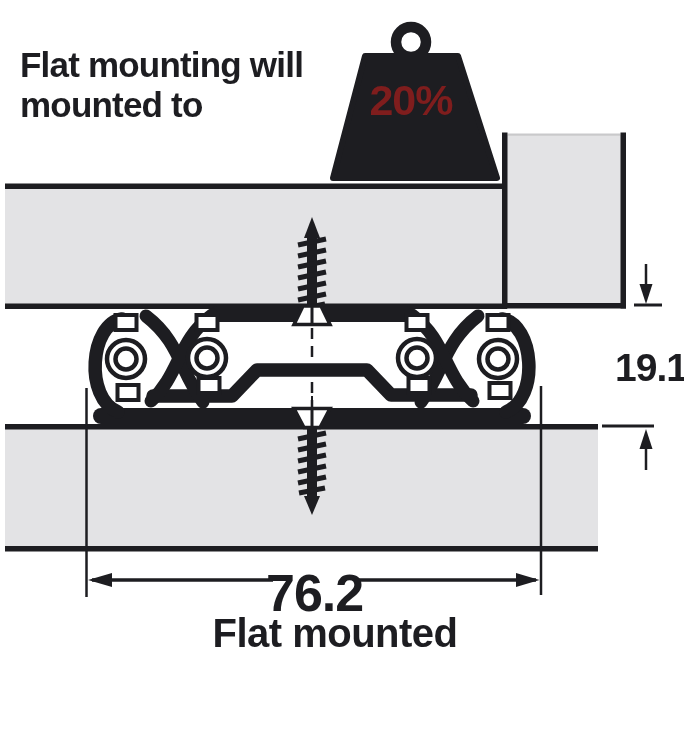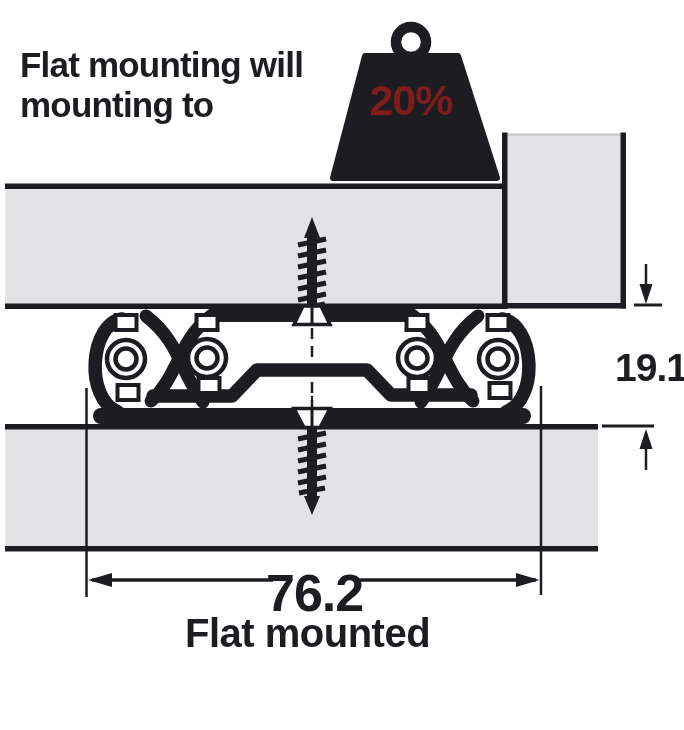--- a/index.html
+++ b/index.html
@@ -8,21 +8,21 @@
     font-family:Liberation Sans, sans-serif;color:#1d1d21;margin-top:12px;
   }
   .stage svg{position:absolute;left:0;top:0;}
   .txt{position:absolute;font-weight:700;color:#1d1d21;}
   .headline{left:20px;top:33px;font-size:35px;line-height:40px;letter-spacing:-0.8px;white-space:nowrap;}
   .headline span{display:block;}
   .weight-label{left:351px;top:70px;width:120px;text-align:center;color:#7f1d1d;
     font-size:43px;line-height:36px;letter-spacing:-1px;}
   .dim-height{left:610px;top:334px;width:82px;text-align:center;font-size:39px;letter-spacing:-1px;}
   .dim-width{left:266px;top:551px;width:100px;text-align:left;font-size:52px;letter-spacing:-1px;}
-  .caption{left:185px;top:599px;width:300px;text-align:left;font-size:40px;letter-spacing:-0.5px;}
+  .caption{left:185px;top:599px;width:300px;text-align:center;font-size:40px;letter-spacing:-0.5px;}
 </style>
 </head>
 <body>
 
 <div class="stage">
 
   <svg width="684" height="730" viewBox="0 0 684 730">
 
     <g>
       <rect x="5" y="175" width="501" height="119" fill="#e3e3e5"></rect>
@@ -136,21 +136,21 @@
     </g>
 
     <g>
       <circle cx="411" cy="30" r="15" fill="none" stroke="#1d1d21" stroke-width="10.5"></circle>
       <path d="M 365 44 L 458 44 L 497 166 L 333 166 Z" fill="#1d1d21" stroke="#1d1d21" stroke-width="6" stroke-linejoin="round"></path>
     </g>
   </svg>
 
   <div class="txt headline">
     <span>Flat mounting will</span>
-    <span>mounting to</span>
+    <span>mounted to</span>
   </div>
 
   <div class="txt weight-label">
     <div>20%</div>
   </div>
 
   <div class="txt dim-height">19.1</div>
   <div class="txt dim-width">76.2</div>
   <div class="txt caption">Flat mounted</div>
 </div>

